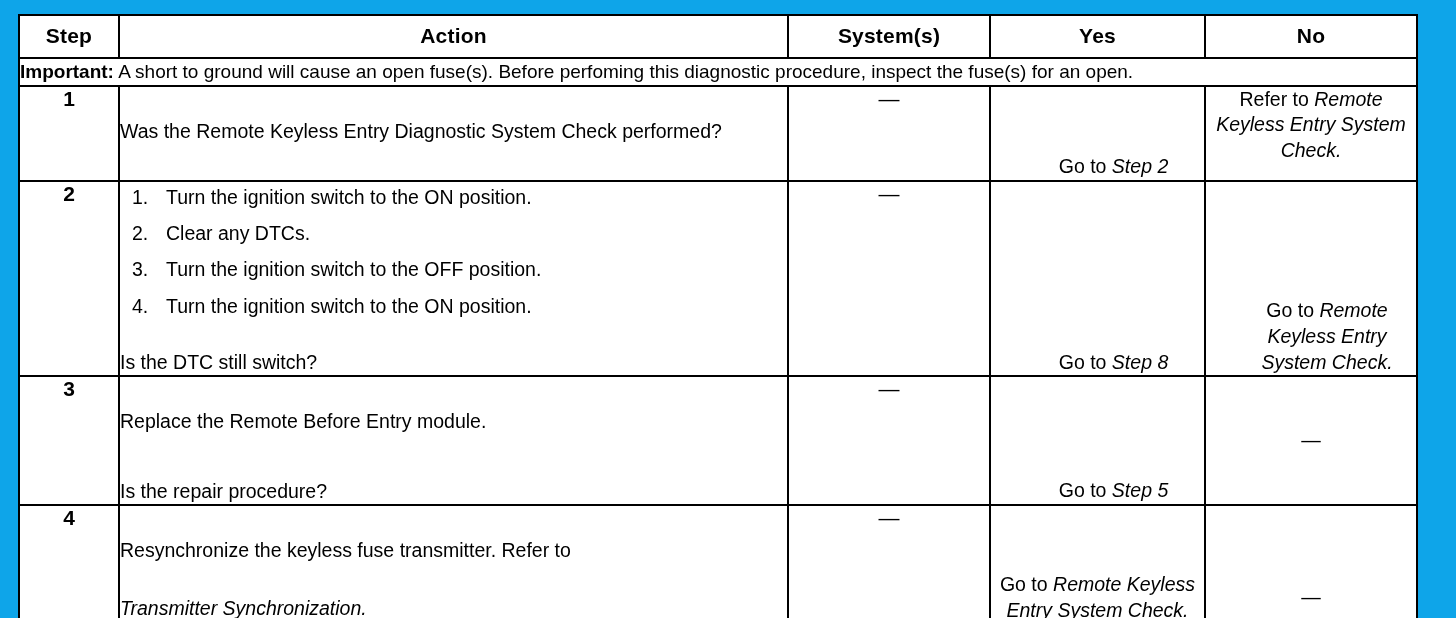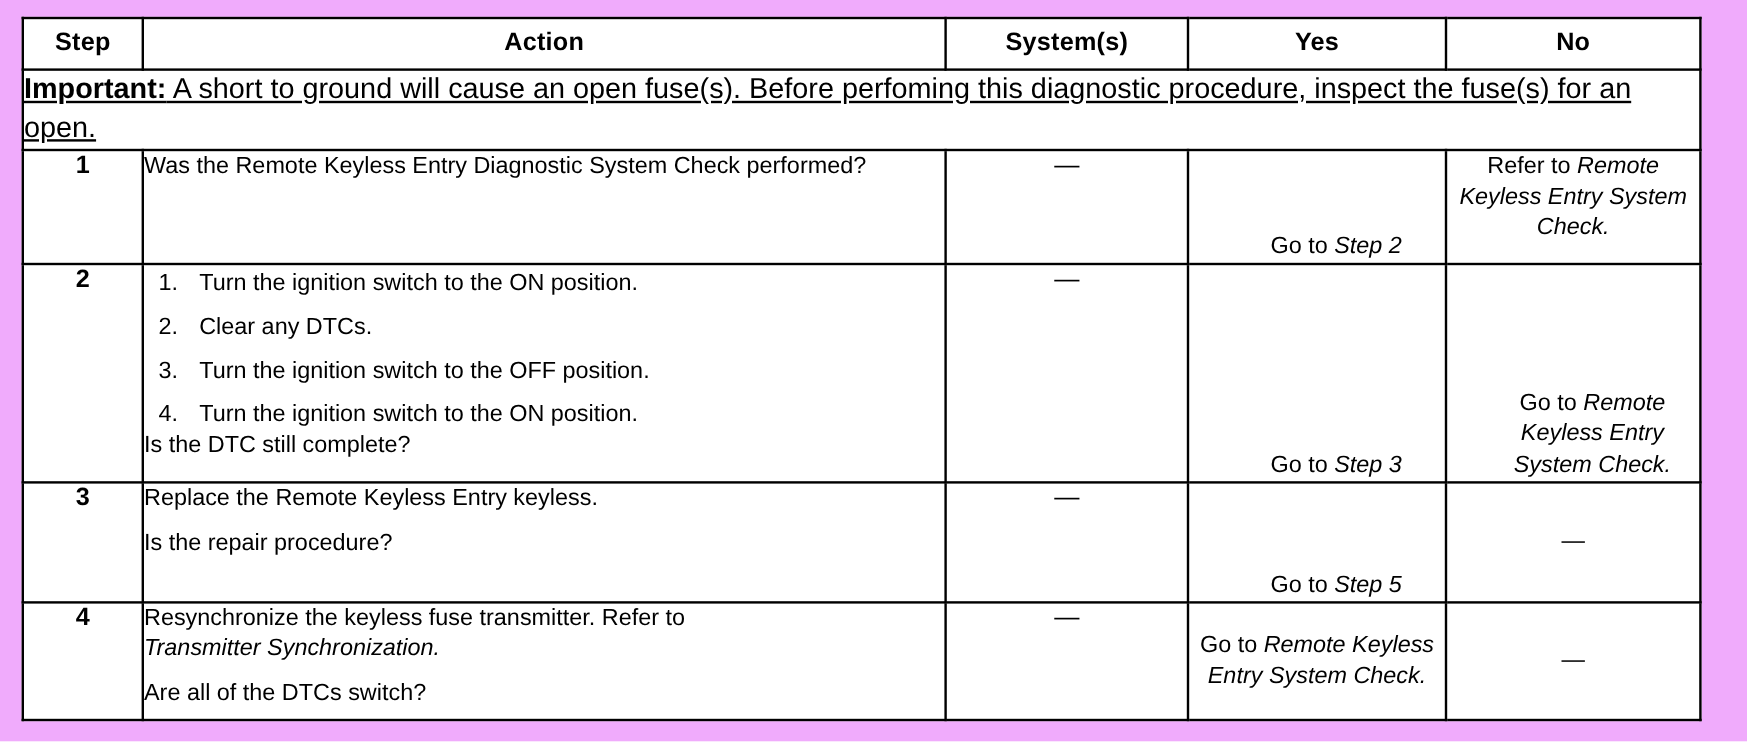--- a/index.html
+++ b/index.html
@@ -12,21 +12,21 @@
     height: 618px;
     font-family: "Liberation Sans", sans-serif;
     color: #000000;
     -webkit-font-smoothing: none;
   }
 
   #page {
     position: relative;
     width: 1456px;
     height: 618px;
-    background: #f0abfc;
+    background: #0ea5e9;
     overflow: hidden;
   }
 
   table.diag {
     position: absolute;
     left: 18px;
     top: 14px;
     width: 1398px;
     border-collapse: collapse;
     table-layout: fixed;
@@ -55,42 +55,41 @@
     vertical-align: middle;
     font-size: 21px;
     font-weight: bold;
     letter-spacing: 0.2px;
     padding: 1px 4px 3px 4px;
   }
 
   
   td.important {
     padding: 7px 12px 9px 12px;
-    font-size: 24px;
+    font-size: 19px;
     line-height: 1.35;
     vertical-align: top;
-    text-decoration: underline;
   }
   td.important b { font-weight: bold; }
 
   
   td.stepno {
     text-align: center;
     vertical-align: middle;
     font-size: 21px;
     font-weight: bold;
   }
 
   
   td.action {
     padding: 8px 10px 8px 16px;
     font-size: 19.5px;
     line-height: 1.30;
   }
-  td.action .line { display: block; }
+  td.action .line { display: block; margin-top: 32px; }
   td.action .gap  { display: block; height: 12px; }
 
   td.action ol.steps {
     margin: 3px 0 2px 0;
     padding: 0;
     list-style: none;
   }
   td.action ol.steps li {
     position: relative;
     padding-left: 46px;
@@ -174,33 +173,33 @@
 
       <tr style="height:182px;">
         <td class="stepno">2</td>
         <td class="action">
           <ol class="steps">
             <li><span class="num">1.</span><span>Turn the ignition switch to the ON position.</span></li>
             <li><span class="num">2.</span><span>Clear any DTCs.</span></li>
             <li><span class="num">3.</span><span>Turn the ignition switch to the OFF position.</span></li>
             <li><span class="num">4.</span><span>Turn the ignition switch to the ON position.</span></li>
           </ol>
-          <span class="line">Is the DTC still complete?</span>
-        </td>
-        <td class="value">
-          <span class="dash">—</span>
-        </td>
-        <td class="yesno al-bottom"><span>Go to </span><i class="ital">Step  3</i></td>
+          <span class="line">Is the DTC still switch?</span>
+        </td>
+        <td class="value">
+          <span class="dash">—</span>
+        </td>
+        <td class="yesno al-bottom"><span>Go to </span><i class="ital">Step  8</i></td>
         <td class="yesno al-bottom"><span>Go to </span><i class="ital">Remote Keyless Entry System Check.</i></td>
       </tr>
 
       <tr style="height:100px;">
         <td class="stepno">3</td>
         <td class="action">
-          <span class="line">Replace the Remote Keyless Entry keyless.</span>
+          <span class="line">Replace the Remote Before Entry module.</span>
           <span class="gap"></span>
           <span class="line">Is the repair procedure?</span>
         </td>
         <td class="value">
           <span class="dash">—</span>
         </td>
         <td class="yesno al-bottom"><span>Go to </span><i class="ital">Step 5</i></td>
         <td class="yesno al-middle"><span class="dash">—</span></td>
       </tr>
 

